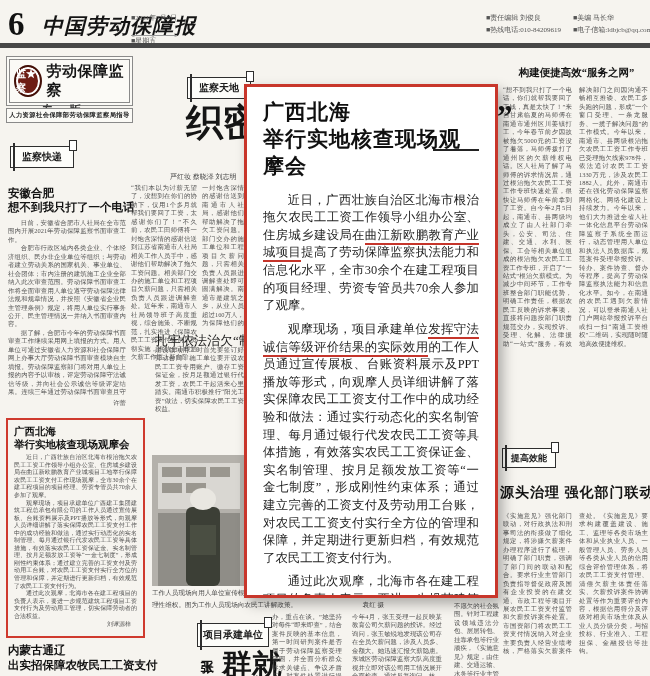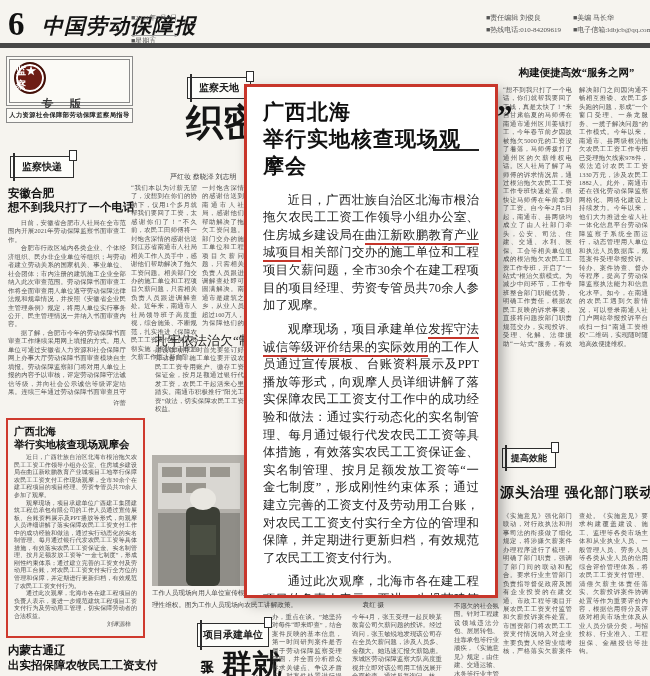--- a/index.html
+++ b/index.html
@@ -67,27 +67,28 @@
   <span>■美编 马长华</span>
   <span>■热线电话:010-84209619</span>
   <span>■电子信箱:ldbjcb@qq.com</span>
 </div>
 <div class="abs hrule" style="left:0;top:43px;width:650px;height:5px"></div>
 
 <div class="abs dbl" style="left:6px;top:56px;width:127px;height:50px;box-sizing:border-box">
   <div class="inner">
     <div style="display:flex;align-items:center;gap:5px;padding:2px 4px">
       <div class="badge">监★察</div>
+      <div class="logo-title">劳动保障监察</div>
     </div>
     <div class="logo-sub">专版</div>
   </div>
 </div>
 <div class="abs guide" style="left:6px;top:108px;width:127px;height:15px;box-sizing:border-box">人力资源社会保障部劳动保障监察局指导</div>
 
-<div class="scroll" style="left:10px;top:156px;width:62px;height:20px;font-size:10px">监察快递</div>
+<div class="scroll" style="left:10px;top:146px;width:62px;height:20px;font-size:10px">监察快递</div>
 
 <div class="abs h2a" style="left:8px;top:186px">安徽合肥</div>
 <div class="abs h2a" style="left:8px;top:200px">想不到我只打了一个电话</div>
 <div class="abs t anbody" style="left:8px;top:219px;width:118px;height:178px">
     <p><span>日前，安徽省合肥市人社局在全市范围内开展2021年劳动保障监察书面审查工作。</span></p>
     <p><span>合肥市行政区域内各类企业、个体经济组织、民办非企业单位等组织；与劳动者建立劳动关系的国家机关、事业单位、社会团体；市内注册的建筑施工企业全部纳入此次审查范围。劳动保障书面审查工作将全面审查用人单位遵守劳动保障法律法规和规章情况，并按照《安徽省企业民主管理条例》规定，将用人单位实行事务公开、民主管理情况一并纳入书面审查内容。</span></p>
     <p><span>据了解，合肥市今年的劳动保障书面审查工作继续采用网上填报的方式。用人单位可通过安徽省人力资源和社会保障厅网上办事大厅劳动保障书面审查模块自主填报。劳动保障监察部门将对用人单位上报的内容予以审核，评定劳动保障守法诚信等级，并向社会公示诚信等级评定结果。连续三年通过劳动保障书面审查且守法诚信等级评价为A的用人单位可向相应劳动保障监察部门申请认定市级劳动保障诚信示范单位。合肥市将实施守信联合激励措施，发挥守法诚信等级评价结果的实际效用。</span></p>
   </div>
 <div class="abs sig" style="left:8px;top:399px;width:118px">许蕾</div>
 
@@ -154,18 +155,18 @@
 <div class="abs t" style="left:272px;top:613px;width:70px;height:63px">办，重点在谈。”她坚持对每件“即来即查”，结合案件反映的基本信息，第一时间研判案件是否属于劳动保障监察受理范围，并全面分析群众诉求关键点、争议矛盾点，对案件处置进行提前预判。张玉坚持在收件10分钟内联系来电群众，认真了解群众的诉</div>
 <div class="abs t" style="left:352px;top:613px;width:90px;height:63px">今年4月，张玉受理一起反映某教育公司欠薪问题的投诉。经过询问，张玉敏锐地发现该公司存在全员欠薪问题，涉及人员多、金额大。她迅速汇报欠薪隐患。东城区劳动保障监察大队高度重视并立即对该公司用工情况展开全面检查。通过反复询问、核</div>
 
 <div class="abs popup" style="left:244px;top:84px;width:254px;height:514px">
   <div style="padding:12px 16px 4px 16px;position:relative">
     <div class="ttl">广西北海</div>
     <div class="ttl">举行实地核查现场观摩会</div>
     <div class="rule"></div>
   </div>
   <div class="pbody" style="margin-top:8px">
-      <p><span>近日，广西壮族自治区北海市根治拖欠农民工工资工作领导小组办公室、住房城乡建设局在</span><span class="redline">曲江新欧鹏教育产业城项目</span><span>相关部门交办的施工单位和工程项目欠薪问题，全市30余个在建工程项目的项目经理、劳资专管员共70余人参加了观摩。</span></p>
+      <p><span>近日，广西壮族自治区北海市根治拖欠农民工工资工作领导小组办公室、住房城乡建设局在</span><span class="redline">曲江新欧鹏教育产业城项目</span><span>提高了劳动保障监察执法能力和信息化水平，全市30余个在建工程项目的项目经理、劳资专管员共70余人参加了观摩。</span></p>
       <p><span>观摩现场，项目承建单位</span><span class="redline">发挥守法诚信等级评价结果的实际效用</span><span>的工作人员通过宣传展板、台账资料展示及PPT播放等形式，向观摩人员详细讲解了落实保障农民工工资支付工作中的成功经验和做法：通过实行动态化的实名制管理、每月通过银行代发农民工工资等具体措施，有效落实农民工工资保证金、实名制管理、按月足额发放工资等“一金七制度”，形成刚性约束体系；通过建立完善的工资支付及劳动用工台账，对农民工工资支付实行全方位的管理和保障，并定期进行更新归档，有效规范了农民工工资支付行为。</span></p>
       <p><span>通过此次观摩，北海市各在建工程项目的负责人表示，要进一步规范建筑工程项目工资支付行为及劳动用工管理，切实保障劳动者的合法权益。</span></p>
     </div>
 
 </div>
 
 </body></html>

